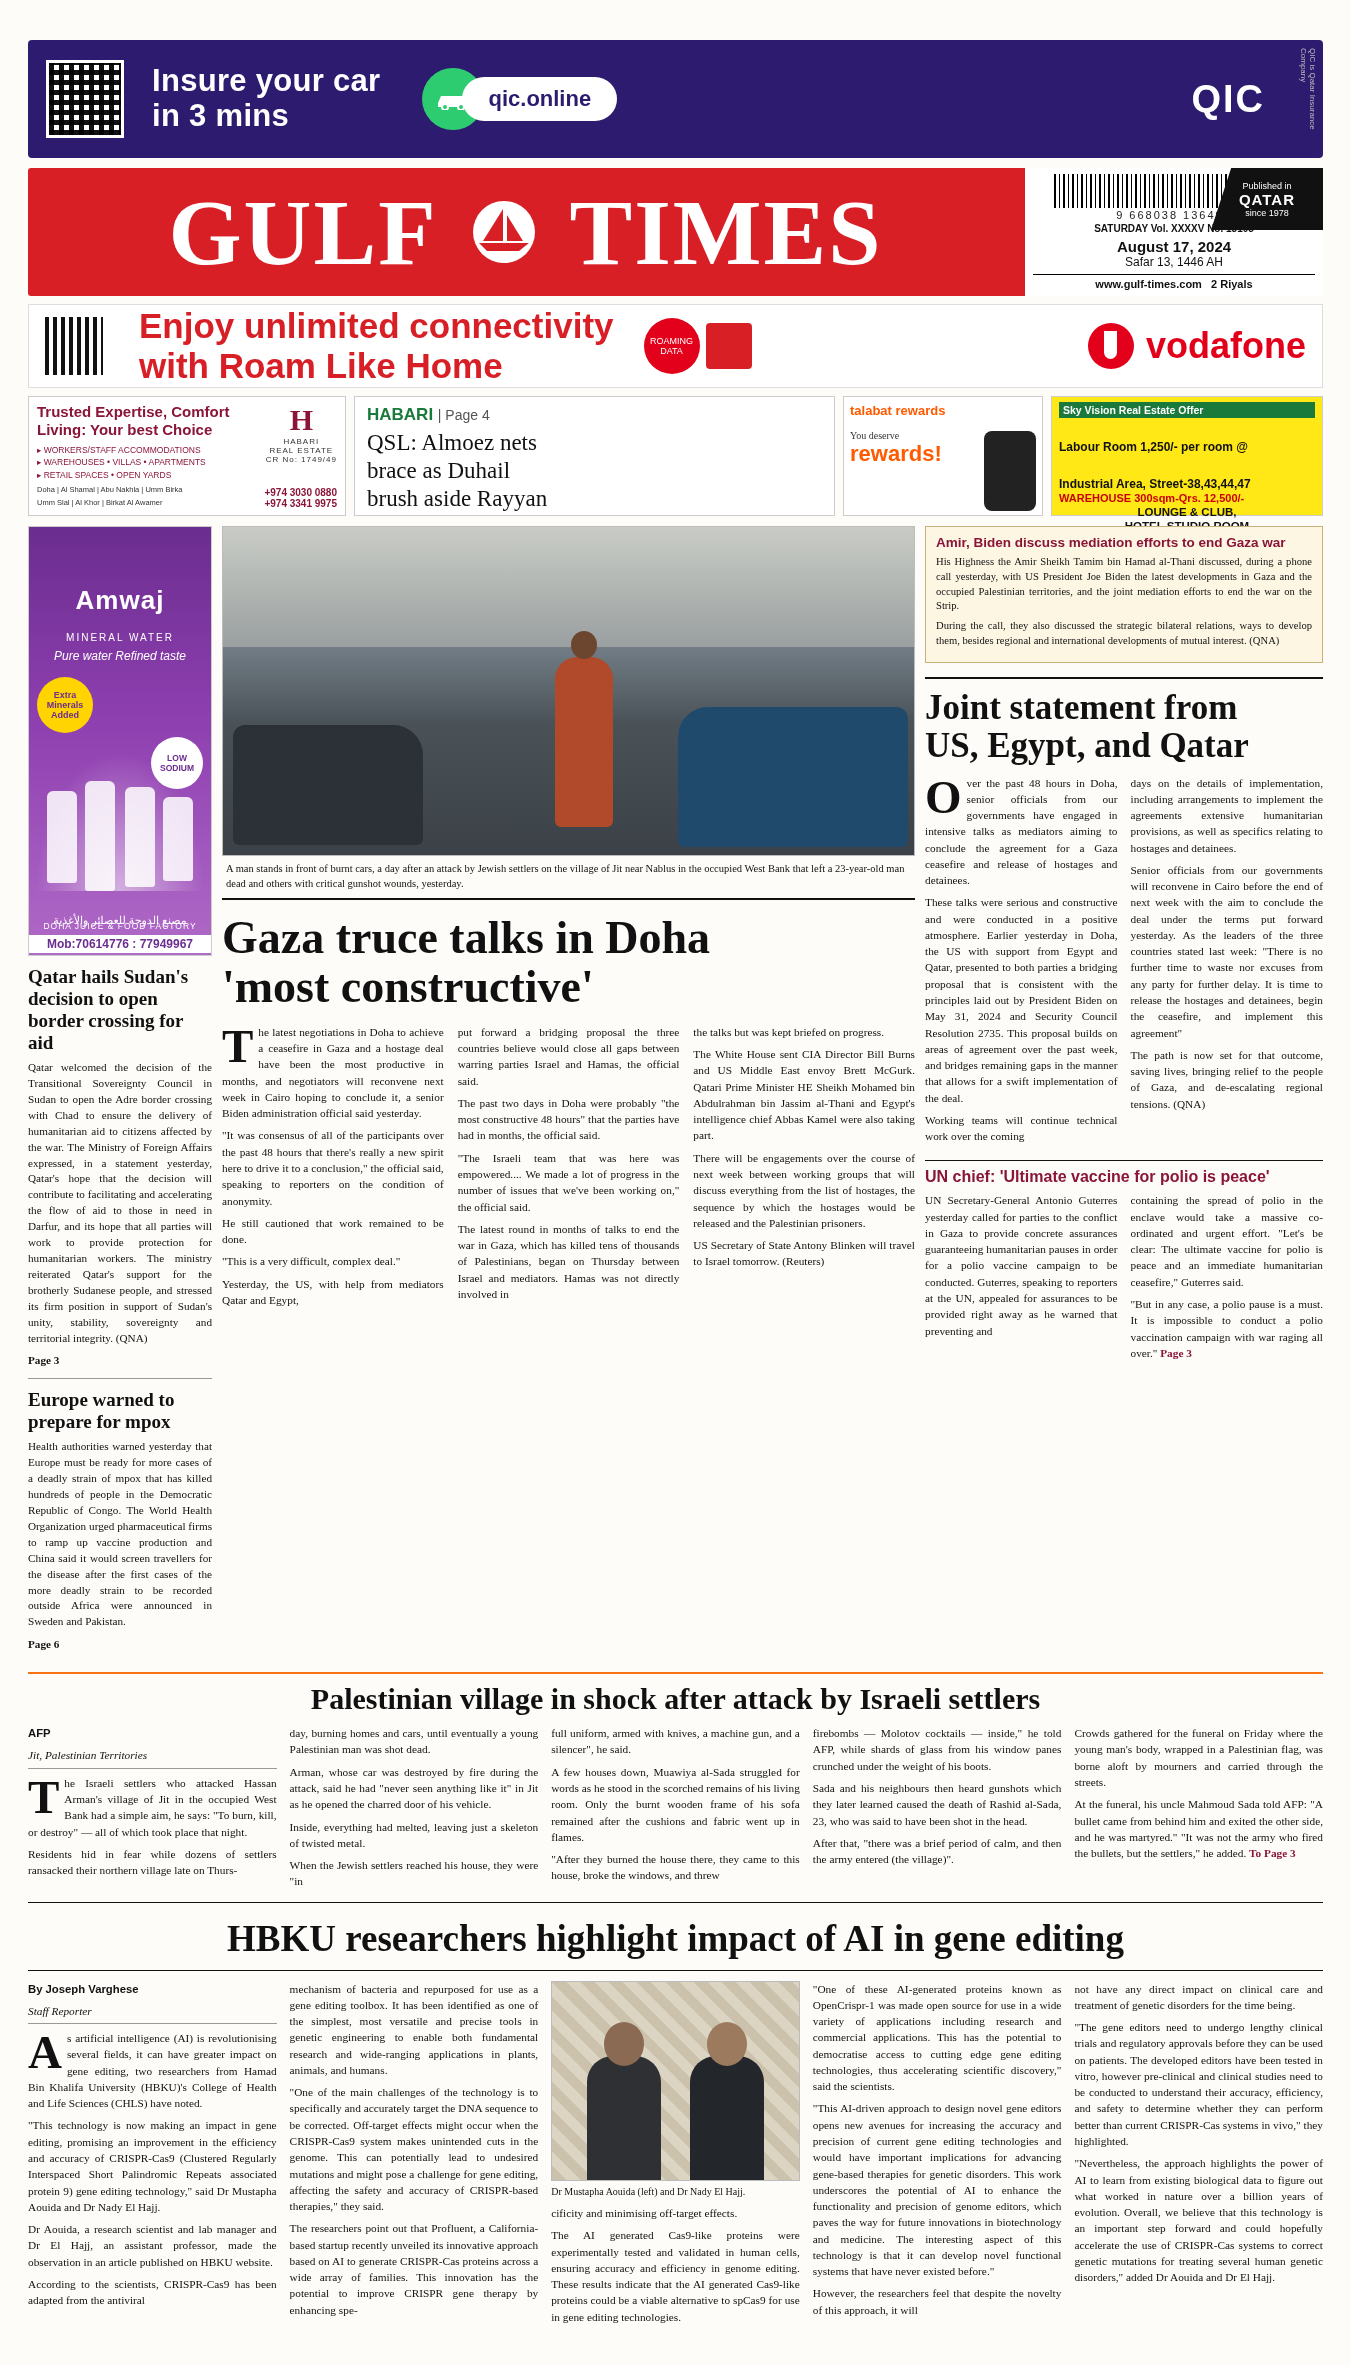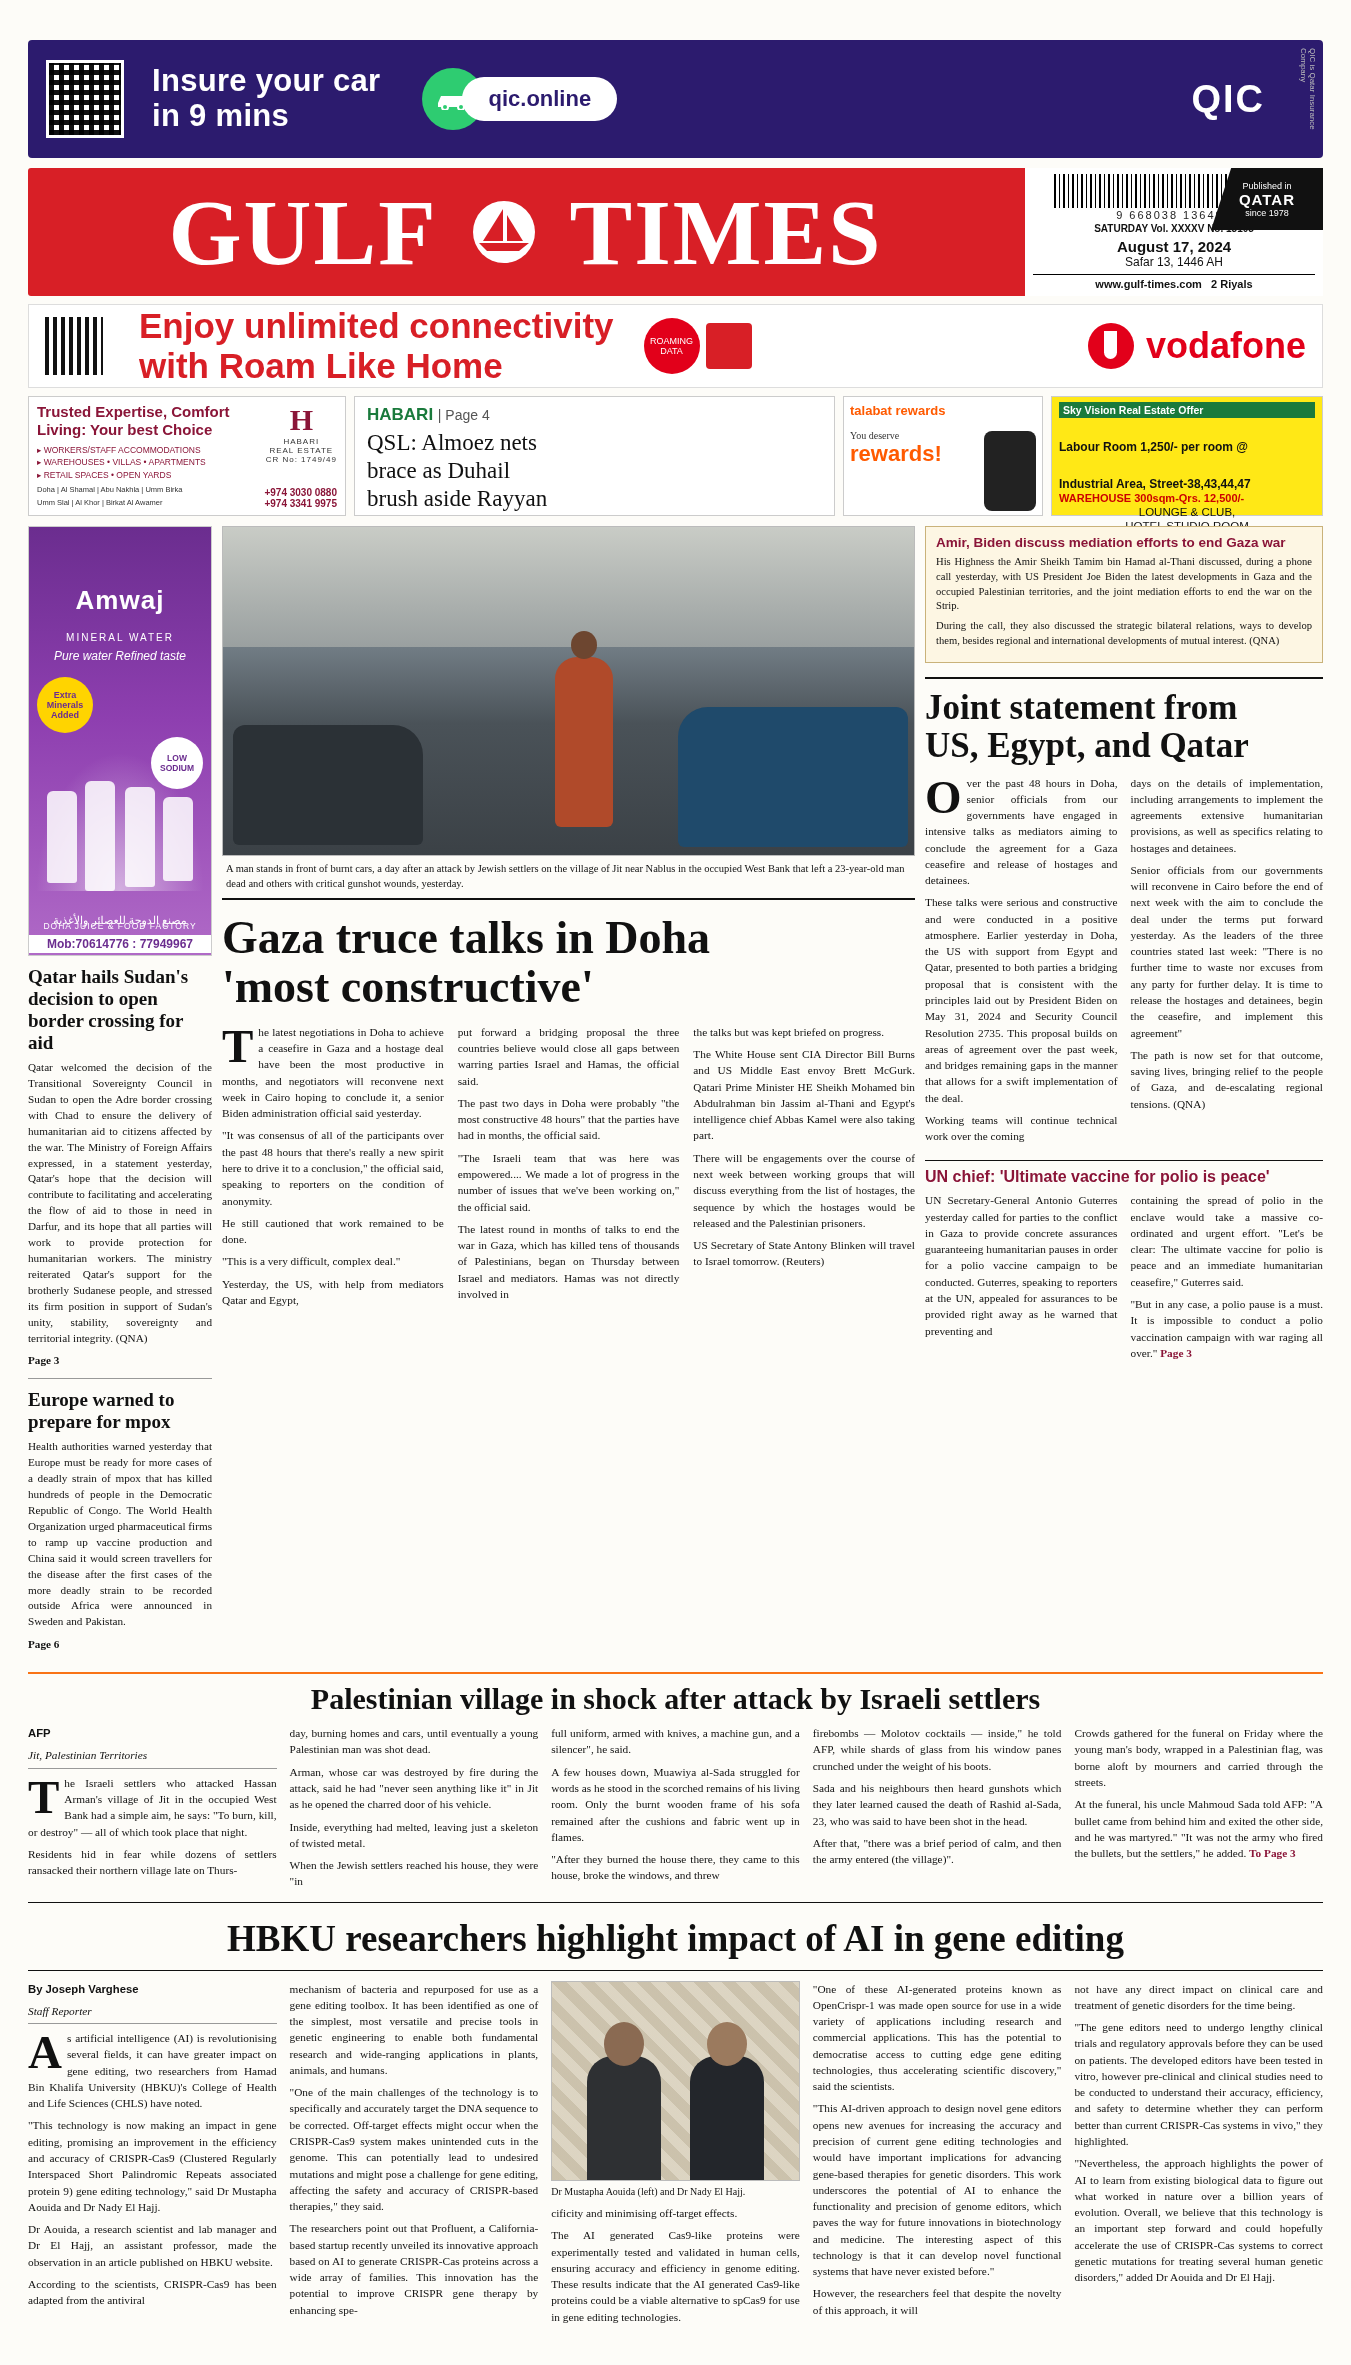--- a/index.html
+++ b/index.html
@@ -136,21 +136,21 @@
   .sport .hl{font-family:"Liberation Serif", serif;font-size:23px;line-height:1.22;margin-top:4px;}
   .promo .talabat{width:200px;background:#fff;border:1px solid #ccc;padding:6px;position:relative;}
   .talabat .t1{color:#ff5a00;font-family:"Liberation Sans",sans-serif;font-weight:bold;font-size:13px;}
   .talabat .t2{font-size:10px;color:#333;margin-top:12px;}
   .talabat .t3{color:#ff5a00;font-family:"Liberation Sans",sans-serif;font-weight:bold;font-size:22px;}
   .talabat .ph{position:absolute;right:6px;bottom:4px;width:52px;height:80px;background:#222;border-radius:8px;}
   .promo .sky{width:272px;background:#ffe816;border:1px solid #ccc;padding:5px 7px;font-family:"Liberation Sans",sans-serif;}
   .sky .sk1{background:#1a7a3c;color:#fff;font-size:10.5px;font-weight:bold;padding:2px 4px;}
   .sky .sk2{font-size:12px;line-height:1.35;margin-top:21px;color:#111;font-weight:bold;}
   .sky .sk3{font-size:11px;font-weight:bold;color:#c00;}
-  .sky .sk4{font-size:11.5px;font-weight:normal;color:#111;text-align:center;margin-top:2px;}
+  .sky .sk4{font-size:11.5px;font-weight:bold;color:#111;text-align:center;margin-top:2px;}
   .sky .sk5{font-size:11px;font-weight:bold;color:#c00;text-align:center;}
   
   .main {
     margin-top:10px;display:flex;gap:10px;
   }
   .col-left { width:184px; }
   .col-mid { flex:1; }
   .col-right { width:398px; }
   
   .amwaj {
@@ -246,21 +246,21 @@
 </style>
 </head>
 <body>
 
 <div class="page">
 
   <div class="topad">
     <div class="qr"></div>
     <div class="adtext">
       <div>Insure your car</div>
-      <div>in 9 mins</div>
+      <div>in 3 mins</div>
     </div>
     <div class="carbadge">
       <svg width="34" height="22" viewBox="0 0 34 22">
         <path d="M2 15 L5 8 L27 8 L31 15 L31 19 L2 19 Z" fill="#fff"></path>
         <circle cx="9" cy="19" r="3" fill="#2ecc71" stroke="#fff" stroke-width="2"></circle>
         <circle cx="25" cy="19" r="3" fill="#2ecc71" stroke="#fff" stroke-width="2"></circle>
       </svg>
     </div>
     <div class="pill">qic.online</div>
     <div class="qic">QIC</div>

